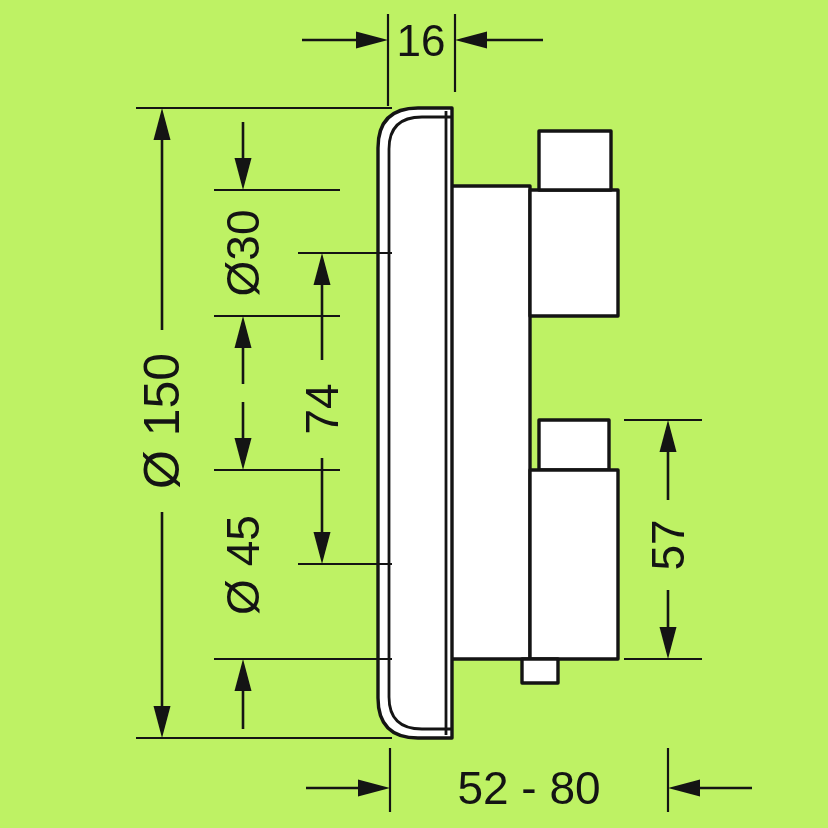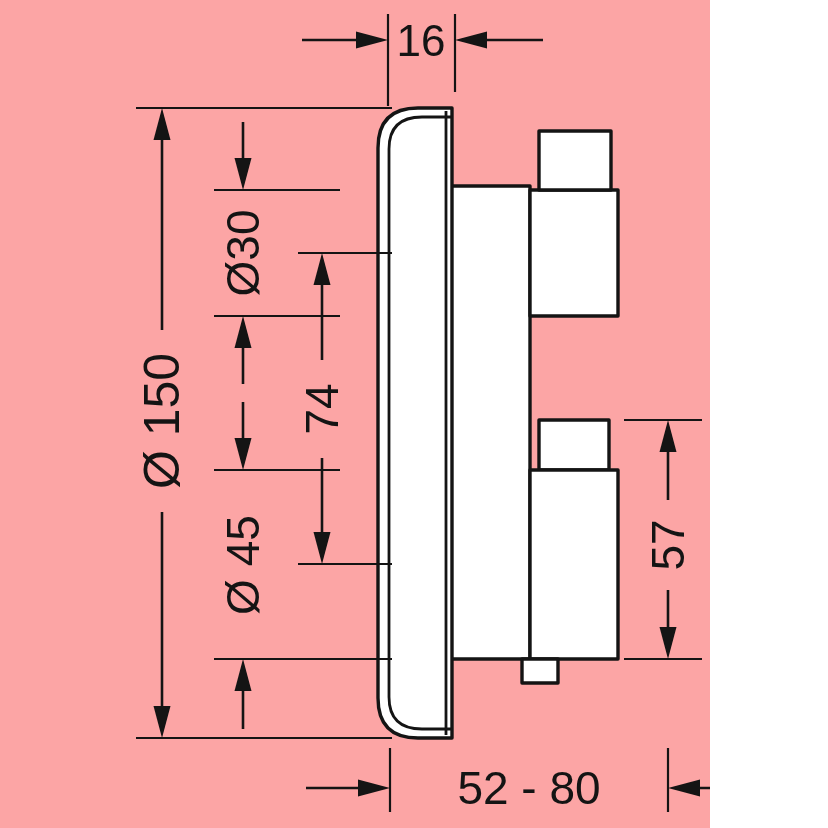--- a/index.html
+++ b/index.html
@@ -1,17 +1,17 @@
 <!DOCTYPE html>
 <html><head>
 <meta charset="utf-8">
 <style>
   html,body{margin:0;padding:0;background:#fff;}
   .canvas{
-    width:710px;height:828px;background:#fca5a5;position:relative;overflow:hidden;
+    width:828px;height:828px;background:#bef264;position:relative;overflow:hidden;
     font-family:"Liberation Sans", sans-serif;
   }
   svg{display:block;}
   .outline{fill:#ffffff;stroke:#141414;stroke-width:3.4;stroke-linejoin:round;}
   .contour{fill:none;stroke:#141414;stroke-width:2.8;stroke-linejoin:round;}
   .dim{stroke:#141414;stroke-width:2.6;fill:none;}
   .ext{stroke:#141414;stroke-width:2.2;fill:none;}
   .arrow{fill:#141414;stroke:none;}
   .dimtext{
     fill:#141414;

